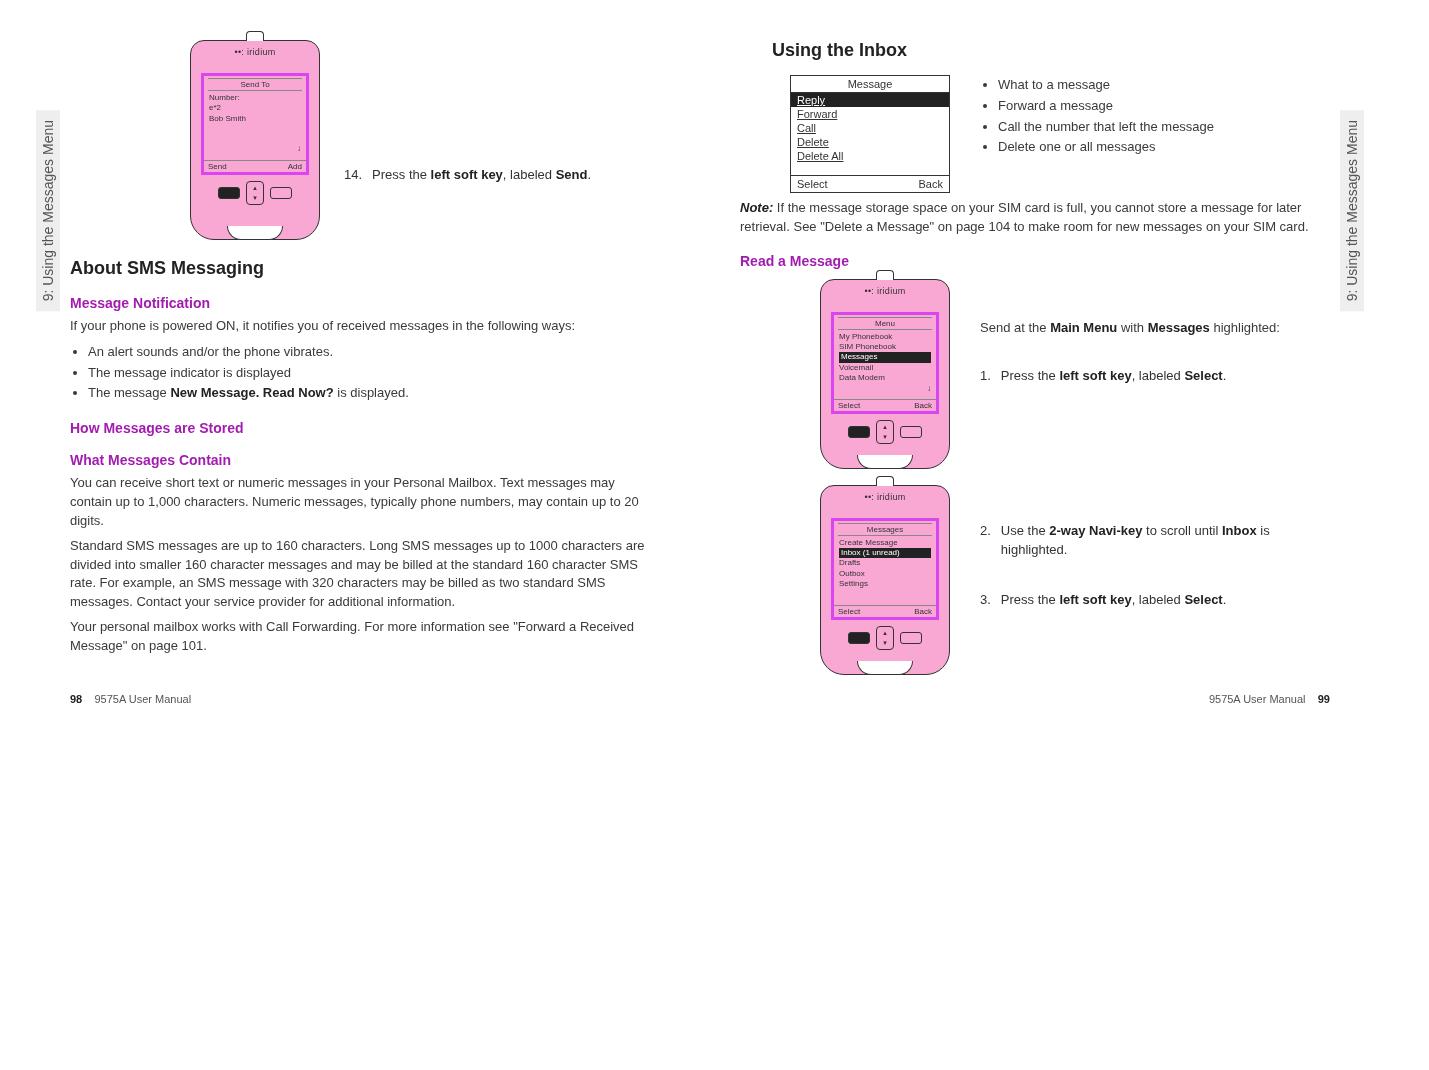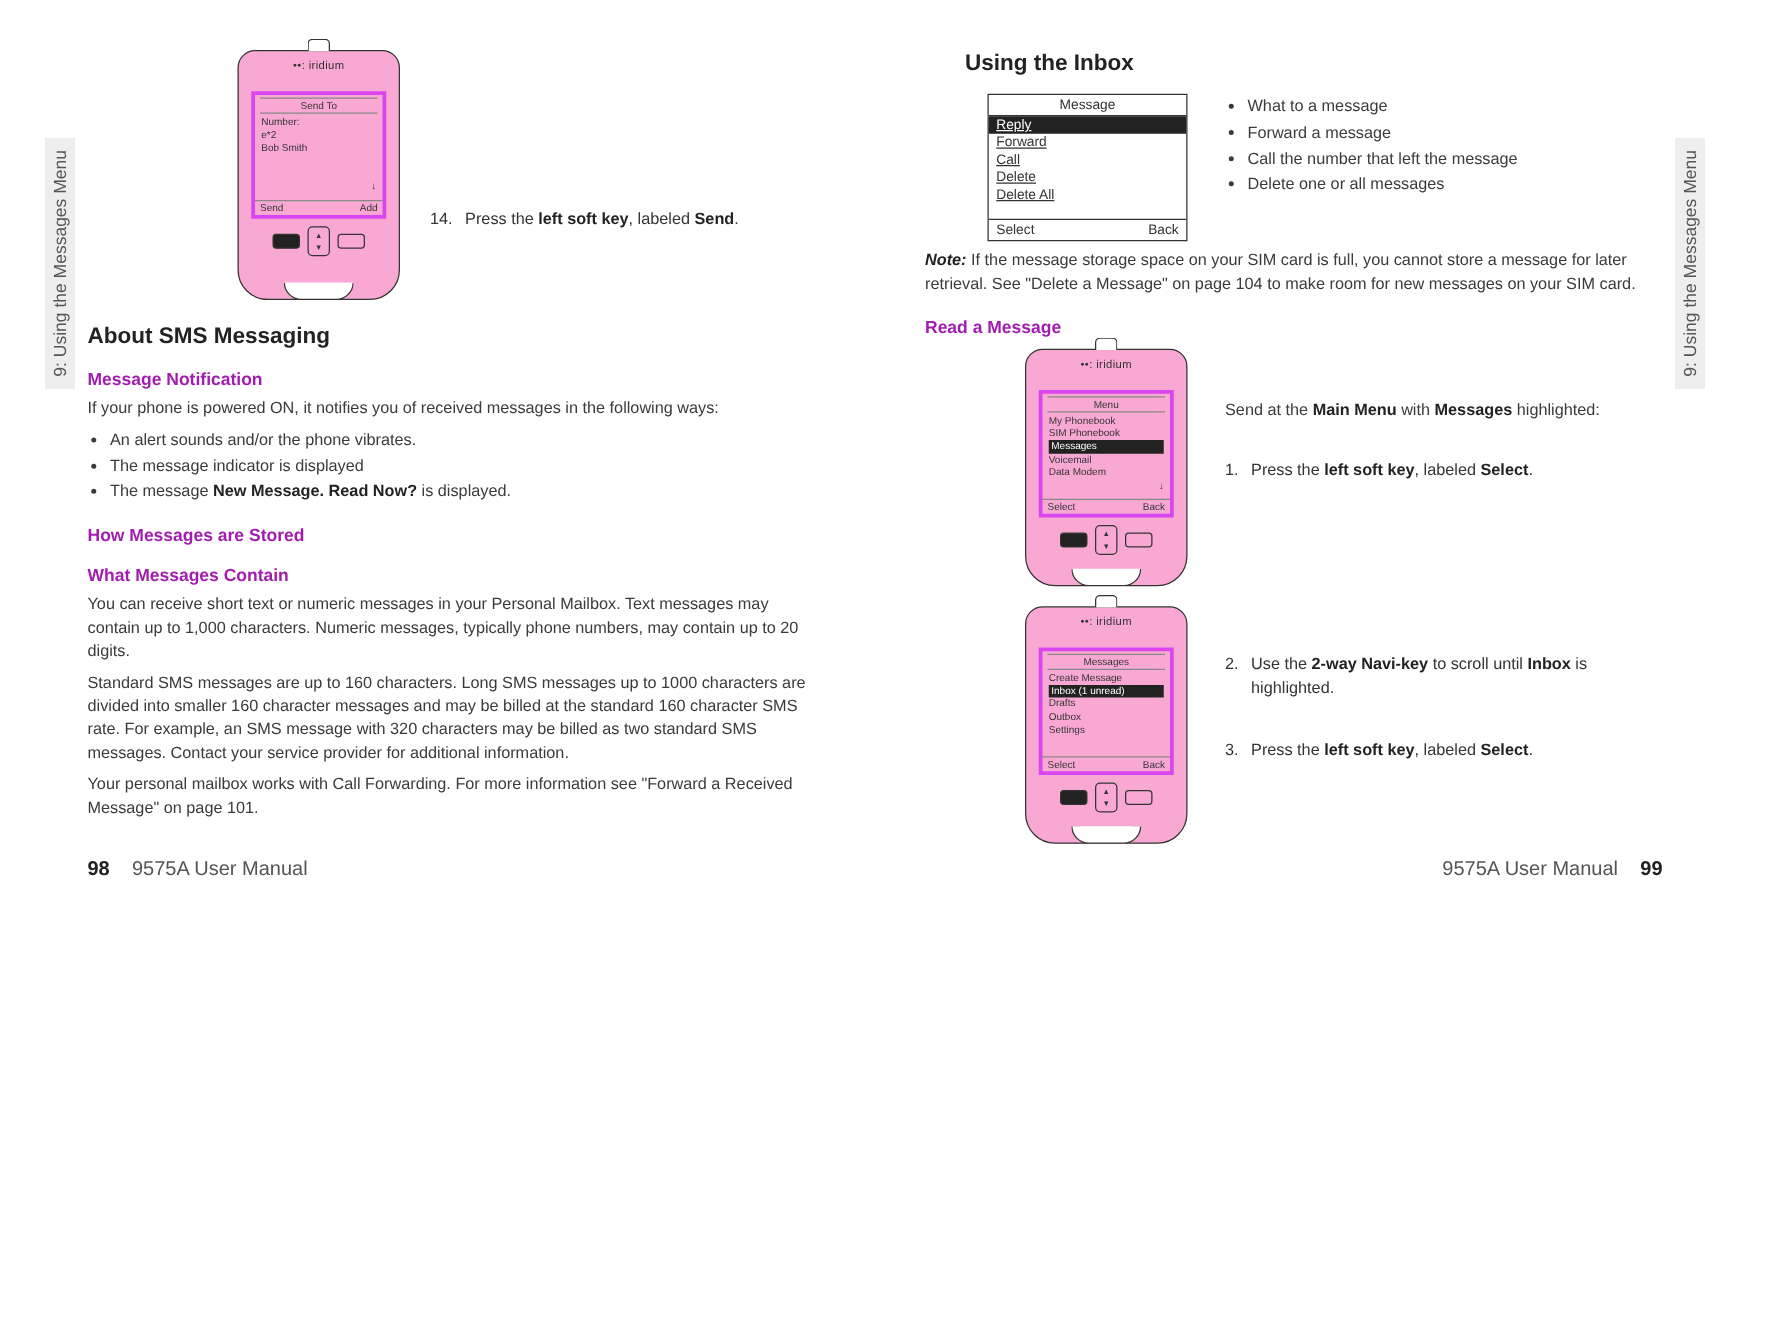--- a/index.html
+++ b/index.html
@@ -110,21 +110,21 @@
     font-size: 11px;
   }
   .msgbox .t { text-align:center; border-bottom:1px solid #333; padding:2px 0; }
   .msgbox .it { padding:1px 6px;text-decoration:underline; }
   .msgbox .it.hl { background:#222; color:#fff; }
   .msgbox .sft { display:flex; justify-content:space-between; border-top:1px solid #333; padding:2px 6px; }
 
   .footer {
     position: absolute;
     bottom: -30px;
-    font-size: 16px;
+    font-size: 11px;
     color: #555;
     width: 100%;
     display: flex;
     justify-content: space-between;
   }
   .page.left  .footer { flex-direction: row; }
   .page.right .footer { flex-direction: row-reverse; }
   .footer .pn { font-weight: 700; color:#222; }
 
   .step { display:flex; gap:10px; font-size:13px; line-height:1.5; }

